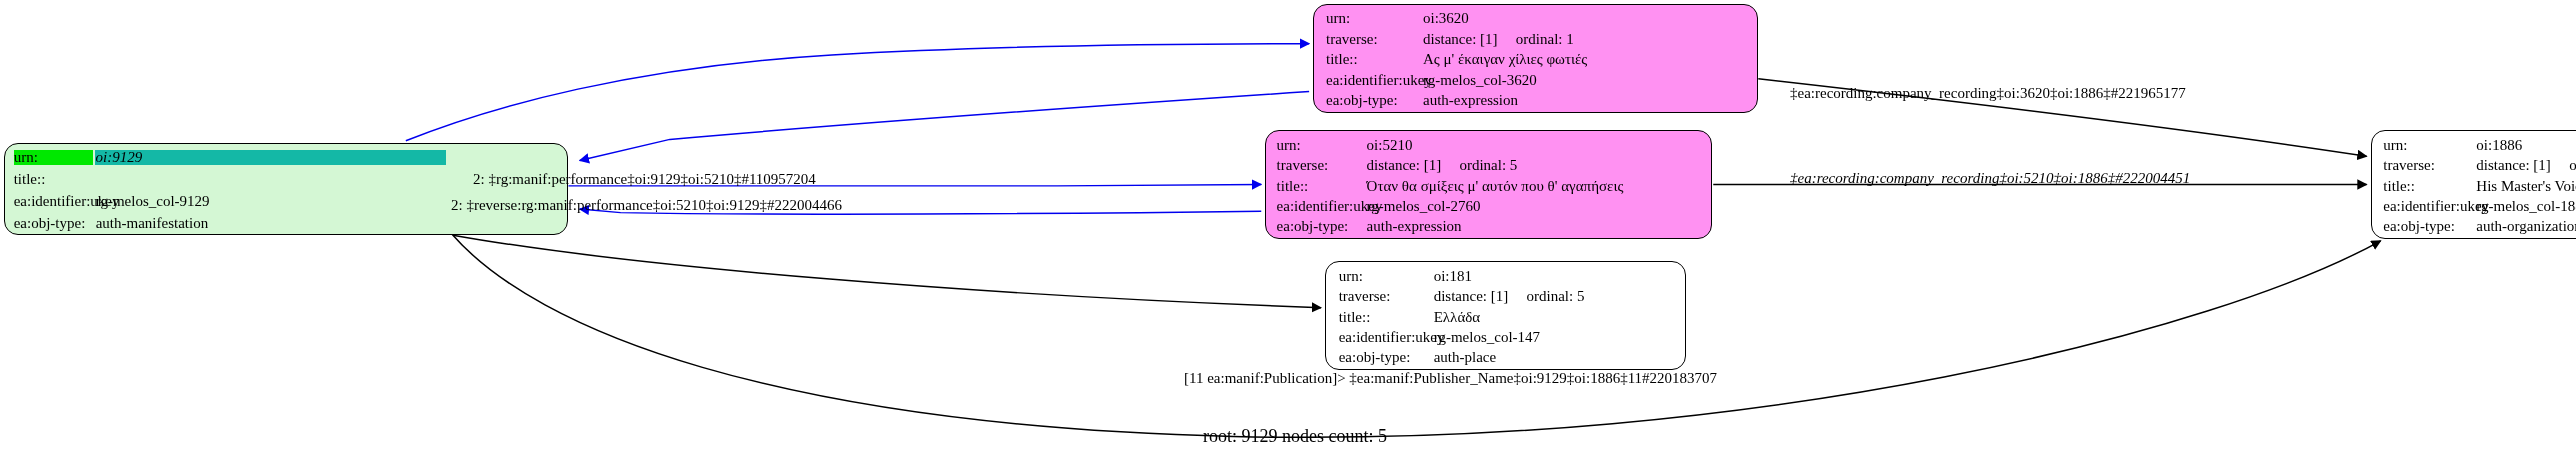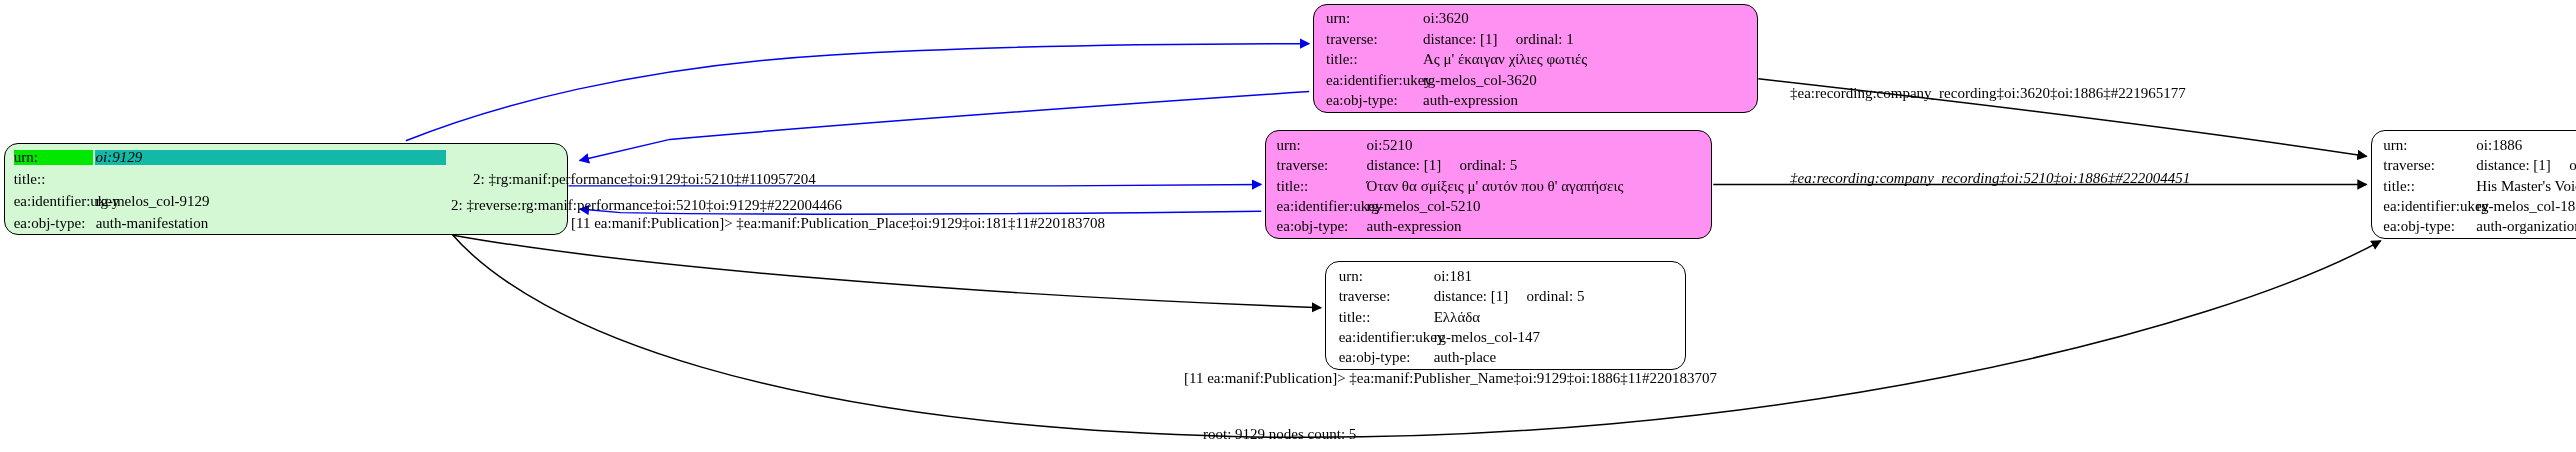--- a/index.html
+++ b/index.html
@@ -74,21 +74,21 @@
   .elabel{
     position:absolute;
     font-size:15px;
     color:#000000;
     white-space:nowrap;
     z-index:6;
     background:transparent;
   }
   .caption{
     position:absolute;
-    font-size:15px;
+    font-size:18px;
     white-space:nowrap;
     z-index:6;
   }
 </style>
 </head>
 <body>
 
 <div id="canvas">
 
   <svg class="edges" viewBox="0 0 3656 642">
@@ -171,21 +171,21 @@
       <span class="v">distance: [1]</span>
       <span class="ordsp"></span>
       <span class="v">ordinal: 5</span>
     </div>
     <div class="row">
       <span class="k">title::</span>
       <span class="v">Όταν θα σμίξεις μ' αυτόν που θ' αγαπήσεις</span>
     </div>
     <div class="row">
       <span class="k">ea:identifier:ukey</span>
-      <span class="v">rg-melos_col-5210</span>
+      <span class="v">rg-melos_col-2760</span>
     </div>
     <div class="row">
       <span class="k">ea:obj-type:</span>
       <span class="v">auth-expression</span>
     </div>
   </div>
 
   <div class="node white w181">
     <div class="row">
       <span class="k">urn:</span>
@@ -231,21 +231,20 @@
       <span class="v">rg-melos_col-1886</span>
     </div>
     <div class="row">
       <span class="k">ea:obj-type:</span>
       <span class="v">auth-organization</span>
     </div>
   </div>
 
   <div class="elabel" style="left:473px;top:171px;">2: ‡rg:manif:performance‡oi:9129‡oi:5210‡#110957204</div>
   <div class="elabel" style="left:451px;top:197px;">2: ‡reverse:rg:manif:performance‡oi:5210‡oi:9129‡#222004466</div>
-  <div class="elabel" style="left:571px;top:215px;">[11 ea:manif:Publication]&gt; ‡ea:manif:Publication_Place‡oi:9129‡oi:181‡11#220183708</div>
   <div class="elabel" style="left:1790px;top:85px;">‡ea:recording:company_recording‡oi:3620‡oi:1886‡#221965177</div>
   <div class="elabel" style="left:1790px;top:170px;font-style:italic;">‡ea:recording:company_recording‡oi:5210‡oi:1886‡#222004451</div>
   <div class="elabel" style="left:1184px;top:370px;">[11 ea:manif:Publication]&gt; ‡ea:manif:Publisher_Name‡oi:9129‡oi:1886‡11#220183707</div>
 
   <div class="caption" style="left:1203px;top:426px;">root: 9129 nodes count: 5</div>
 
 </div>
 
 
 </body></html>

